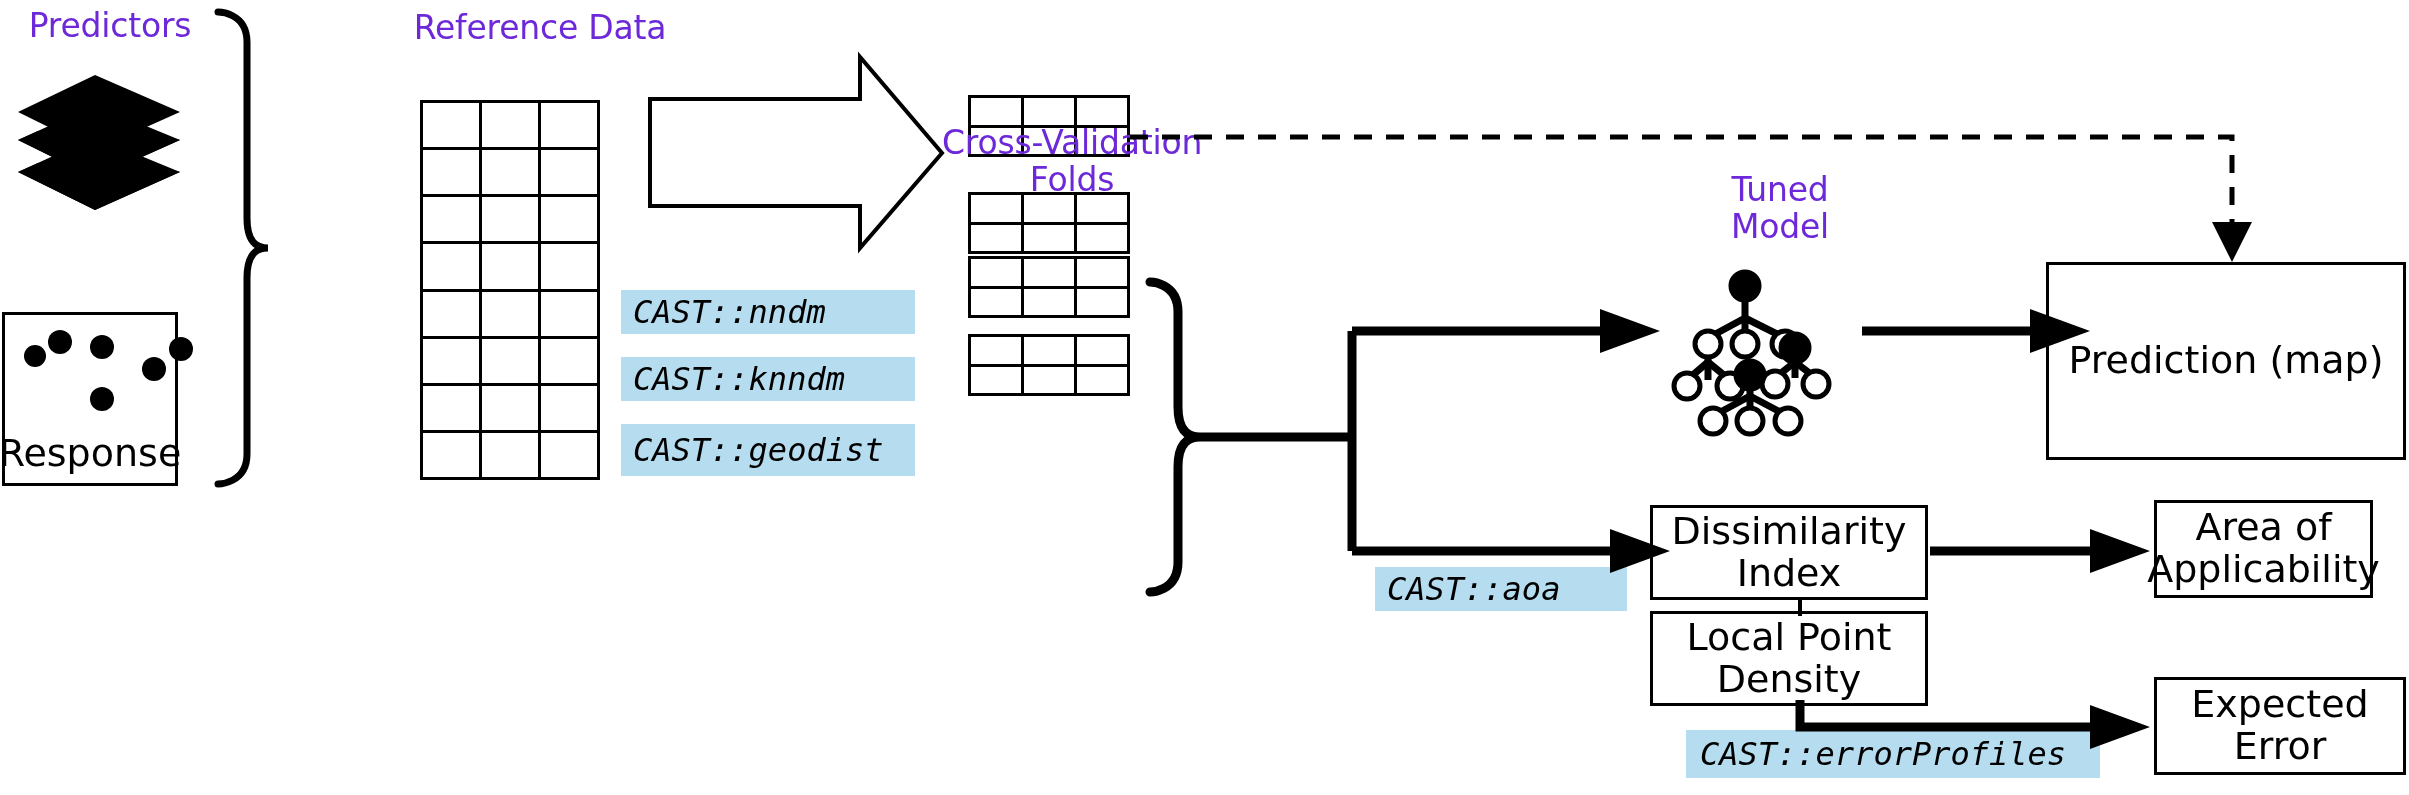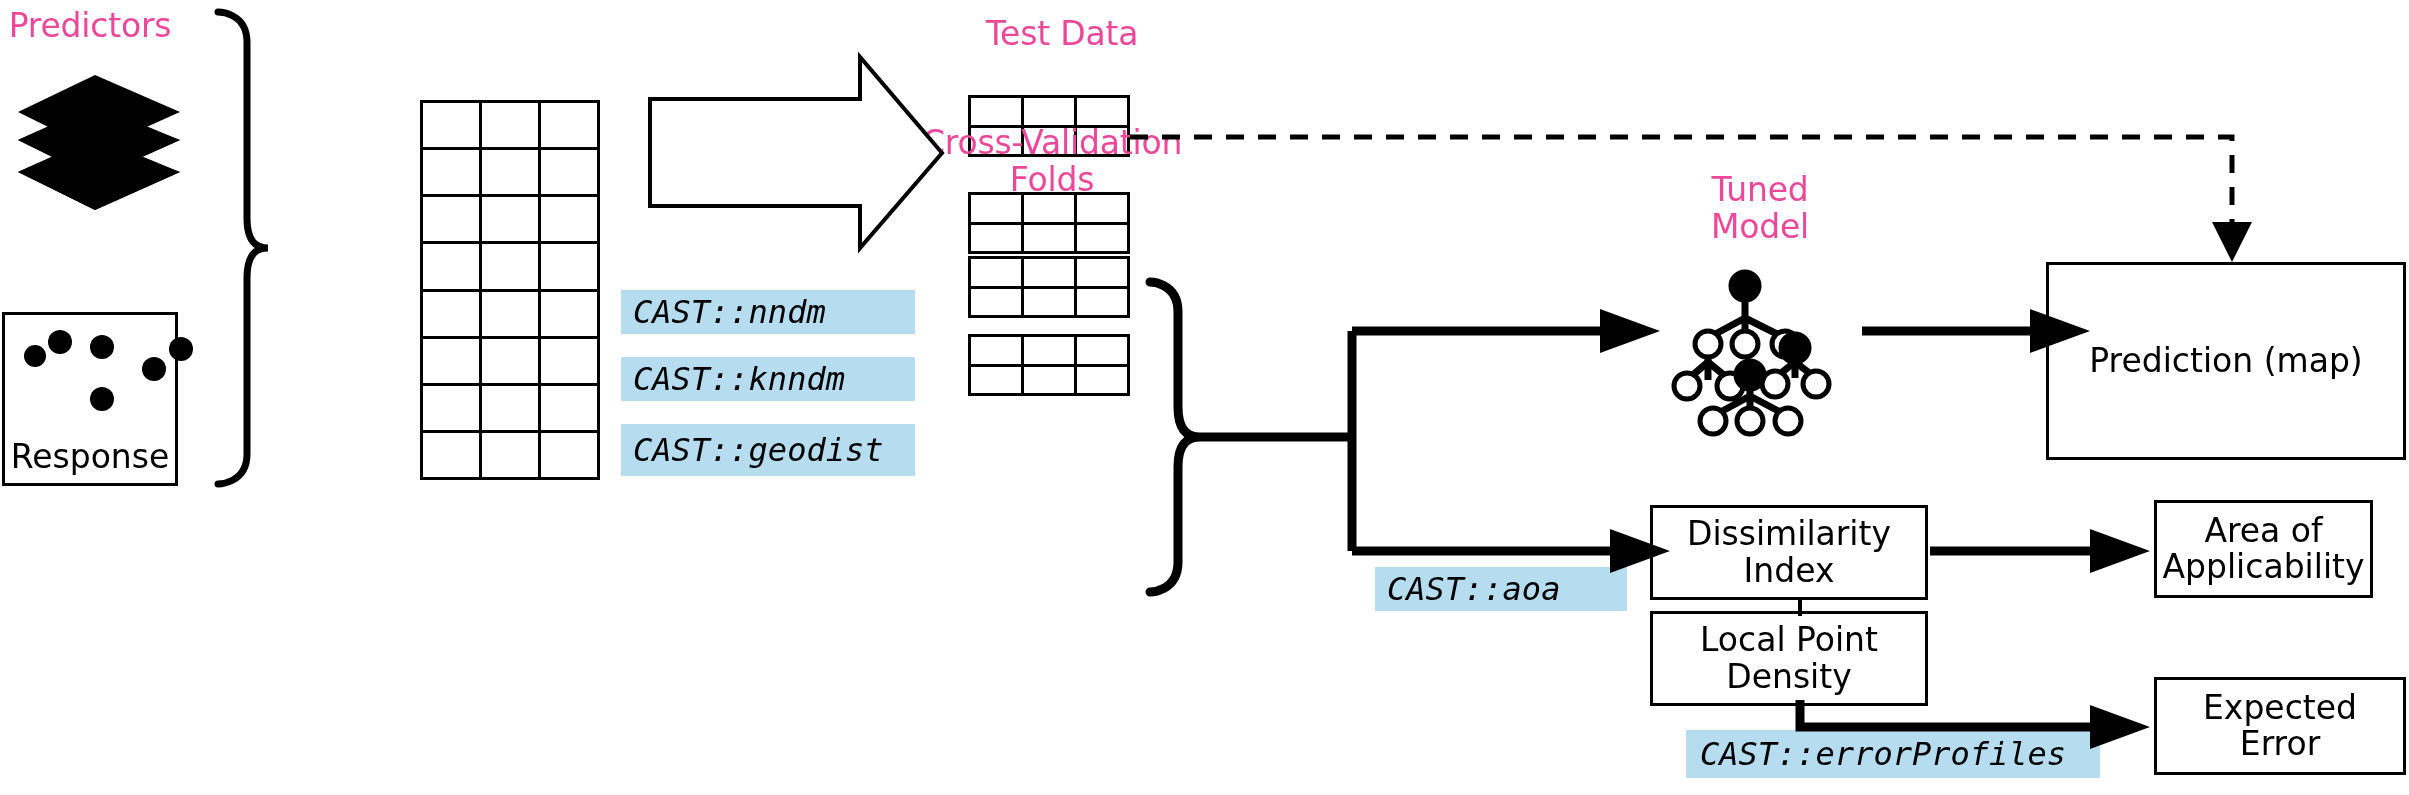--- a/index.html
+++ b/index.html
@@ -10,27 +10,28 @@
   #canvas {
     position: relative;
     width: 2409px;
     height: 795px;
     background: #ffffff;
     font-family: "DejaVu Sans", sans-serif;
     overflow: hidden;
   }
   .lbl {
     position: absolute;
-    color: #ec4899;
+    color: #6d28d9;
     font-family: "DejaVu Sans", sans-serif;
     font-size: 33px;
     line-height: 1.12;
     text-align: center;
     white-space: pre;
     letter-spacing: -0.2px;
+    padding-left: 20px;
   }
   .code-chip {
     position: absolute;
     background: #b5dcef;
     color: #000000;
     font-family: "DejaVu Sans Mono", monospace;
     font-style: italic;
     font-size: 32px;
     line-height: 1;
     display: flex;
@@ -40,21 +41,21 @@
   }
   .boxed {
     position: absolute;
     border: 3px solid #000000;
     background: #ffffff;
     display: flex;
     align-items: center;
     justify-content: center;
     text-align: center;
     font-family: "DejaVu Sans", sans-serif;
-    font-size: 33px;
+    font-size: 38px;
     line-height: 1.1;
     color: #000000;
     white-space: pre-line;
     box-sizing: border-box;
   }
   .grid-tbl {
     position: absolute;
     display: grid;
     box-sizing: border-box;
     border-top: 3px solid #000;
@@ -105,20 +106,21 @@
     <div class="dot" style="left:88px;  top:75px;  width:24px; height:24px;"></div>
     <div class="dot" style="left:140px; top:45px;  width:24px; height:24px;"></div>
     <div class="dot" style="left:167px; top:25px;  width:24px; height:24px;"></div>
   </div>
 
   <svg class="layer" style="z-index:1;">
     <path d="M 218 12 C 218 12 247 12 247 42 L 247 218 C 247 244 258 248 268 248
              C 258 248 247 252 247 278 L 247 454 C 247 484 218 484 218 484" fill="none" stroke="#000000" stroke-width="7" stroke-linecap="round"></path>
   </svg>
 
+  <div class="lbl" style="left:330px; top:10px; width:380px;">Reference Data</div>
 
   <div class="grid-tbl" style="left:420px; top:100px; width:180px; height:380px;
               grid-template-columns:repeat(3,1fr); grid-template-rows:repeat(8,1fr);">
     <i></i>
       <i></i>
       <i></i>
       <i></i>
       <i></i>
       <i></i>
       <i></i>
@@ -139,21 +141,20 @@
       <i></i>
       <i></i>
       <i></i>
   </div>
 
   <svg class="layer" style="z-index:1;">
     <polygon points="650,99 860,99 860,57 942,153 860,248 860,206 650,206" fill="#ffffff" stroke="#000000" stroke-width="4"></polygon>
   </svg>
   <div class="lbl" style="left:650px; top:136px; width:212px; text-align:center;">Resampling</div>
 
-  <div class="lbl" style="left:952px; top:16px; width:220px;">Test Data</div>
   <div class="grid-tbl" style="left:968px; top:95px; width:162px; height:62px;
               grid-template-columns:repeat(3,1fr); grid-template-rows:repeat(2,1fr);">
     <i></i>
       <i></i>
       <i></i>
       <i></i>
       <i></i>
       <i></i>
   </div>
 

